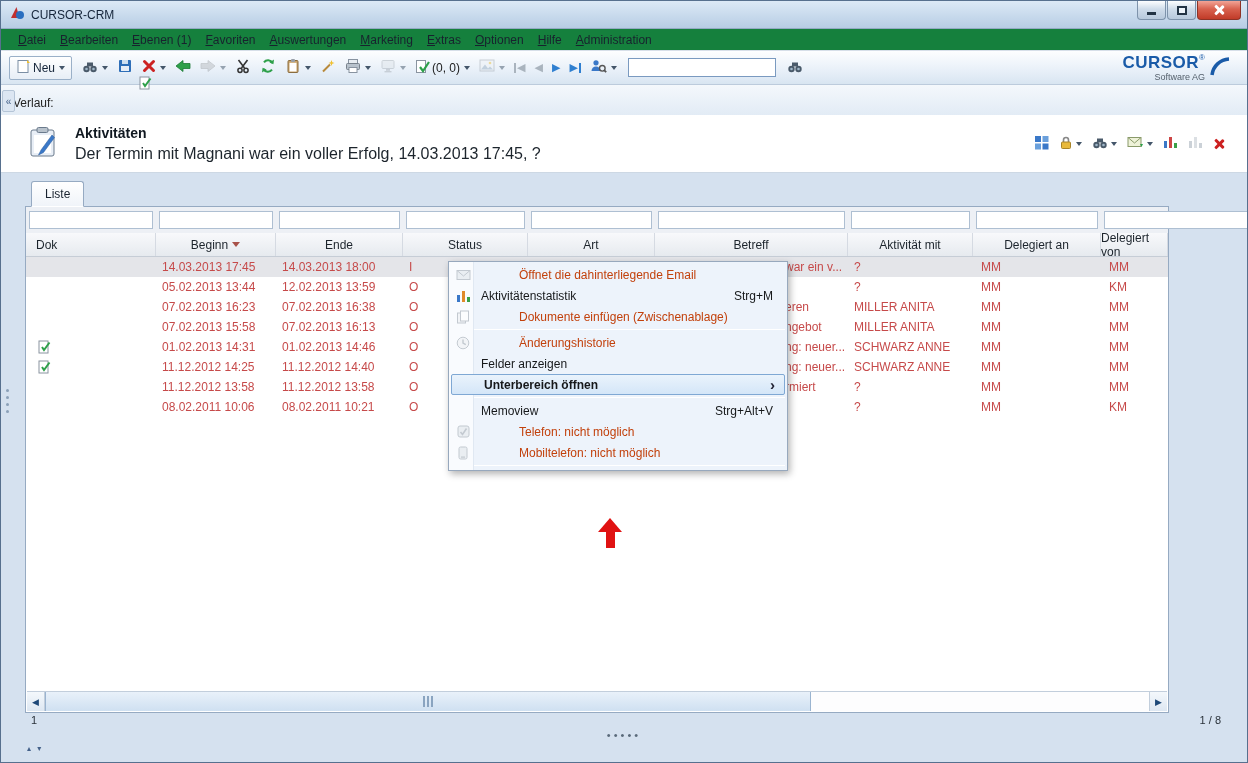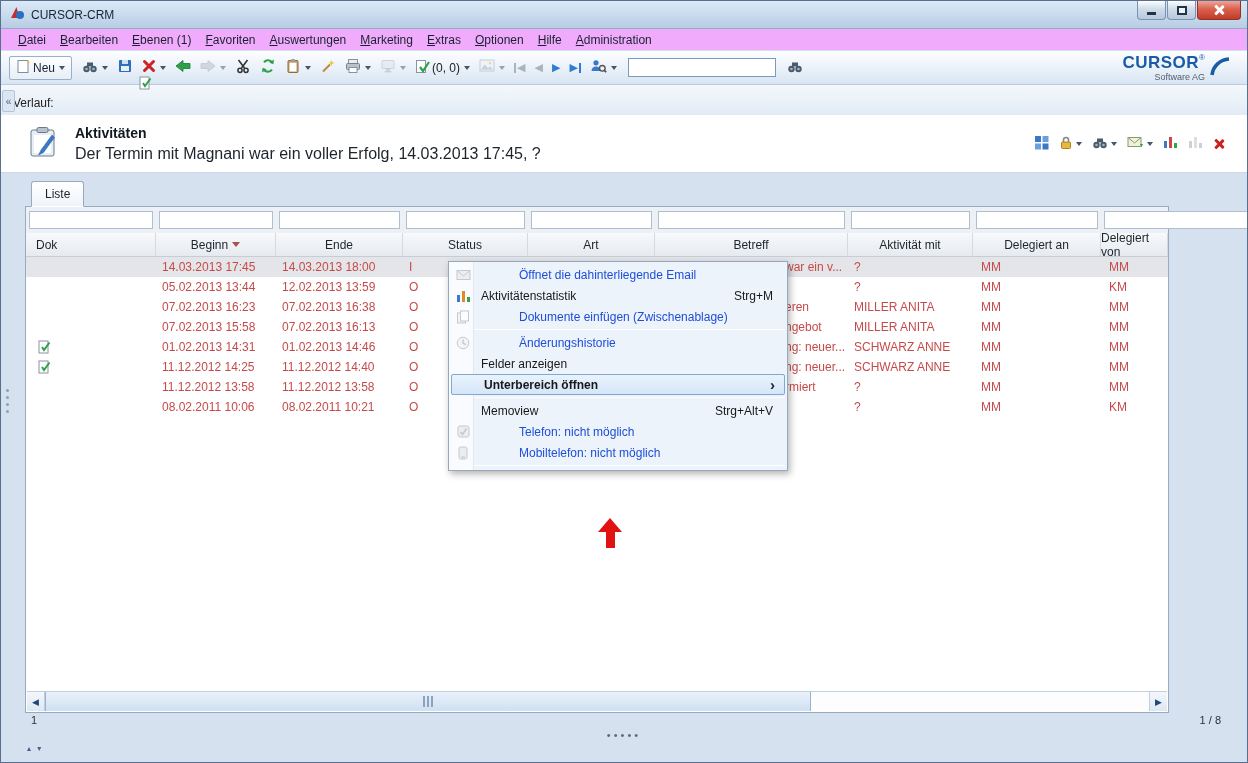--- a/index.html
+++ b/index.html
@@ -12,21 +12,21 @@
   .win-controls{position:absolute;top:0;right:6px;display:flex;}
   .wc{width:29px;height:19px;display:flex;align-items:center;justify-content:center;border:1px solid #7e93ab;border-top:none;border-radius:0 0 4px 4px;background:linear-gradient(#fdfeff,#cfdcea 45%,#b7c9dc);margin-left:1px;color:#223;}
   .wc.close{width:44px;background:linear-gradient(#f2a496,#d8614e 45%,#c13b28);border-color:#8e3326;color:#fff;}
   .glyph-min{width:9px;height:3px;background:#234;margin-top:6px;}
   .glyph-max{width:10px;height:9px;border:2px solid #234;background:#eef4fa;}
   .x-mark{position:relative;width:12px;height:12px;display:inline-block;}
   .x-mark::before,.x-mark::after{content:"";position:absolute;left:5px;top:0;width:2.5px;height:12px;background:currentColor;border-radius:1px;}
   .x-mark::before{transform:rotate(45deg);}  .x-mark::after{transform:rotate(-45deg);}
 
   
-  .menubar{position:absolute;top:28px;left:0;right:0;height:22px;background:#f0abfc;border-bottom:1px solid #d7dfe9;display:flex;align-items:center;padding-left:10px;}
+  .menubar{position:absolute;top:28px;left:0;right:0;height:22px;background:#15803d;border-bottom:1px solid #d7dfe9;display:flex;align-items:center;padding-left:10px;}
   .menu-item{padding:2px 7px;color:#18222e;}
 
   
   .toolbar{position:absolute;top:50px;left:0;right:0;height:34px;background:linear-gradient(#fdfeff,#e4edf7 70%,#d8e5f1);border-bottom:1px solid #bccbdc;display:flex;align-items:center;padding:0 8px;gap:3px;}
   .tb{display:flex;align-items:center;gap:2px;padding:2px 3px;border-radius:2px;}
   .tb-neu{border:1px solid #9ab0c8;background:linear-gradient(#ffffff,#e7eef6);padding:2px 6px;margin-right:4px;color:#15253a;}
   .caret{width:0;height:0;border-left:3.5px solid transparent;border-right:3.5px solid transparent;border-top:4px solid #44566a;margin-left:2px;}
   .tb.disabled{opacity:.5;}
   .tb-input{width:148px;height:19px;border:1px solid #7a9ac0;background:#fff;margin:0 5px;padding:0 4px;font-size:12px;}
   .nav{font-size:11px;padding:1px 3px;display:flex;align-items:center;gap:1px;}
@@ -83,21 +83,21 @@
   .bl-arrows{position:absolute;left:26px;top:743px;font-size:8px;color:#44618a;letter-spacing:2px;}
   .left-grip{position:absolute;left:5px;top:388px;display:flex;flex-direction:column;gap:4px;}
   .left-grip i{width:3px;height:3px;border-radius:50%;background:#8ba0b8;}
 
   
   .ctx{position:absolute;left:447px;top:260px;width:340px;background:#edf3fb;border:1px solid #97a8bd;box-shadow:2px 3px 7px rgba(0,0,0,.3);z-index:10;padding:2px 0;}
   .ctx::before{content:"";position:absolute;left:0;top:0;bottom:0;width:24px;background:#f9fbfe;border-right:1px solid #e0e8f2;}
   .mi{position:relative;display:flex;align-items:center;height:21px;padding-left:2px;}
   .mi-icon{width:24px;display:flex;align-items:center;justify-content:center;z-index:1;flex:none;}
   .mi-label{margin-left:6px;color:#16181a;z-index:1;white-space:nowrap;}
-  .mi.disabled .mi-label{color:#1d4ed8;margin-left:44px;}
+  .mi.disabled .mi-label{color:#c2410c;margin-left:44px;}
   .mi-shortcut{margin-left:auto;padding-right:14px;color:#16181a;}
   .mi-sub{margin-left:auto;padding-right:9px;font-size:15px;line-height:1;color:#223;font-weight:bold;}
   .mi.highlighted{background:linear-gradient(#eaf3fc,#d4e6f8);border:1px solid #7fa8d4;border-radius:2px;margin:0 2px;}
   .mi.highlighted .mi-label{font-weight:bold;}
   .mi-sep{height:1px;background:#c6d2e0;border-bottom:1px solid #ffffff;margin:2px 2px;}
   .mi .gicon{opacity:.55;}
 
   
   .red-arrow{position:absolute;left:597px;top:517px;width:24px;z-index:11;}
   .red-arrow .head{width:0;height:0;border-left:12px solid transparent;border-right:12px solid transparent;border-bottom:14px solid #e01212;}

